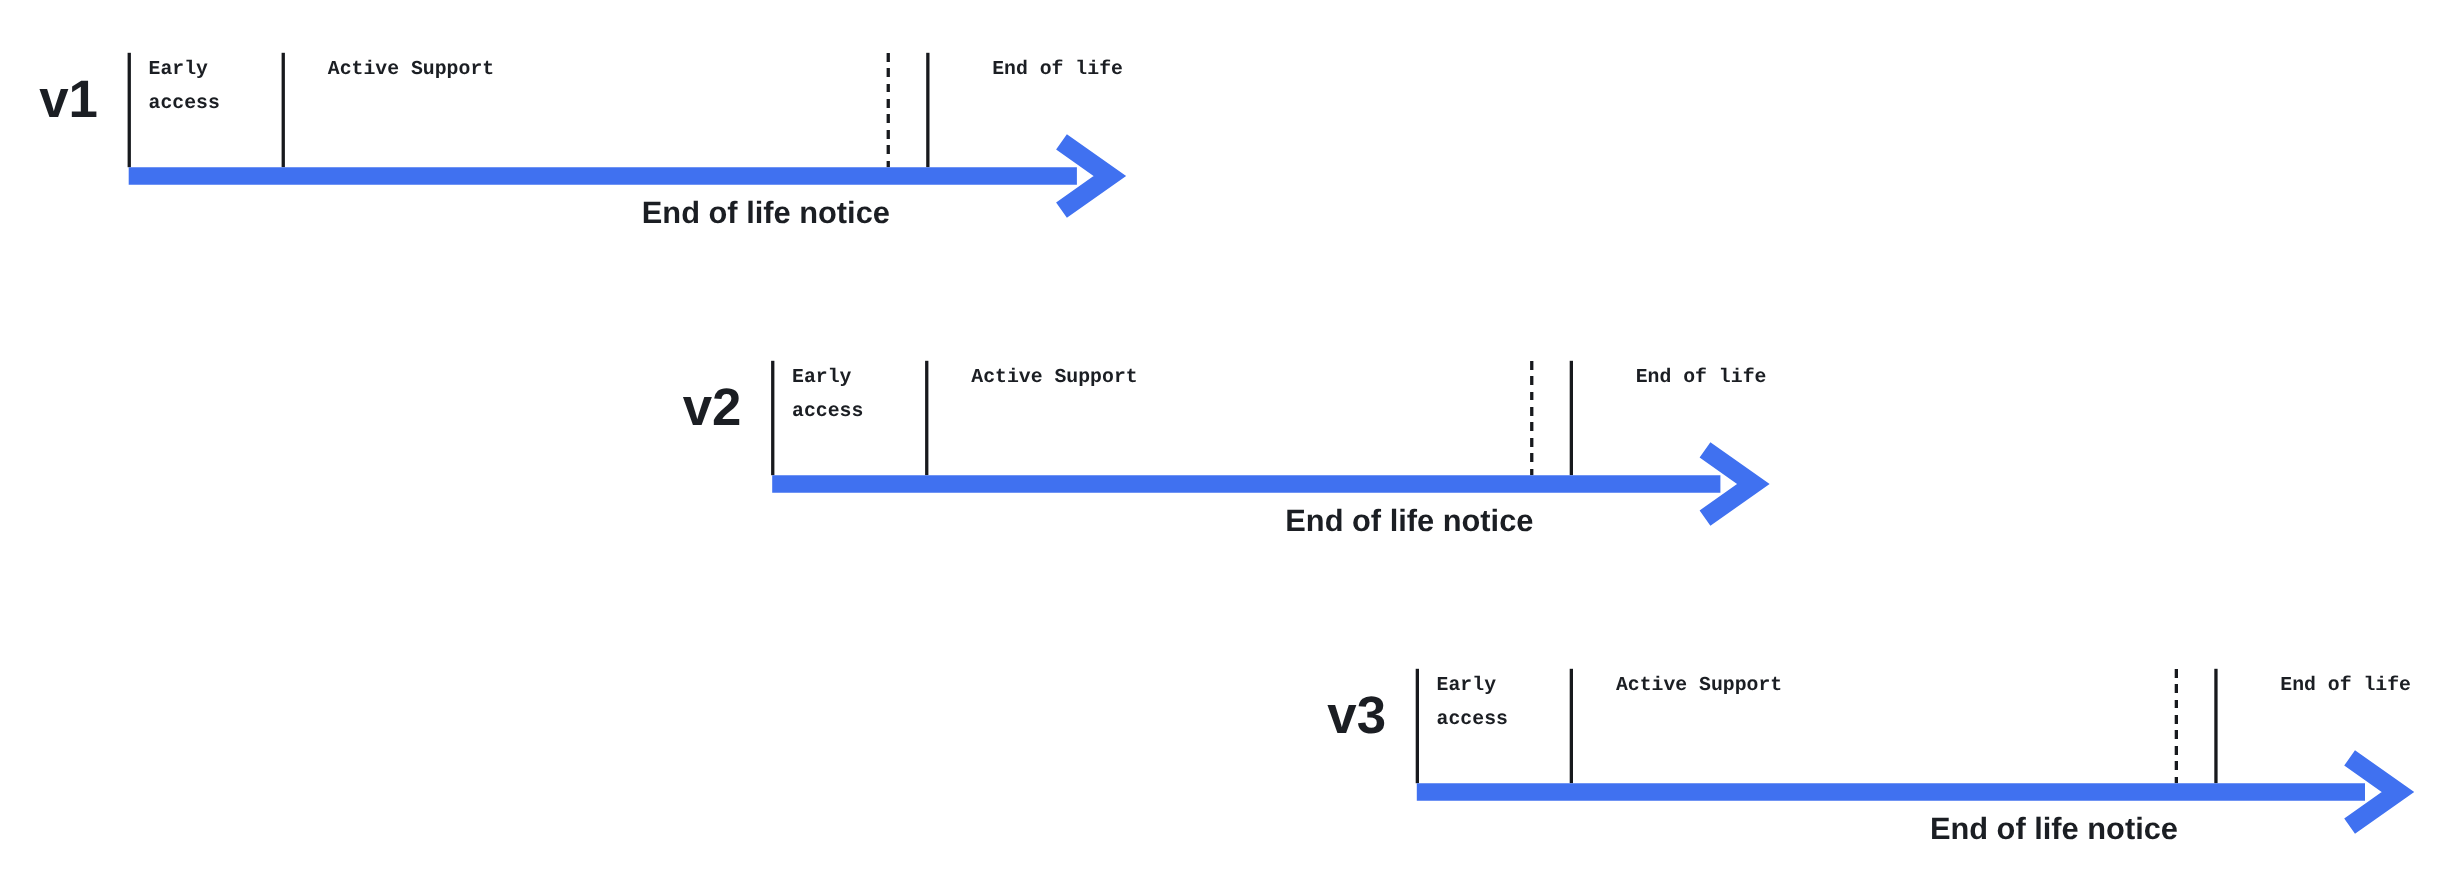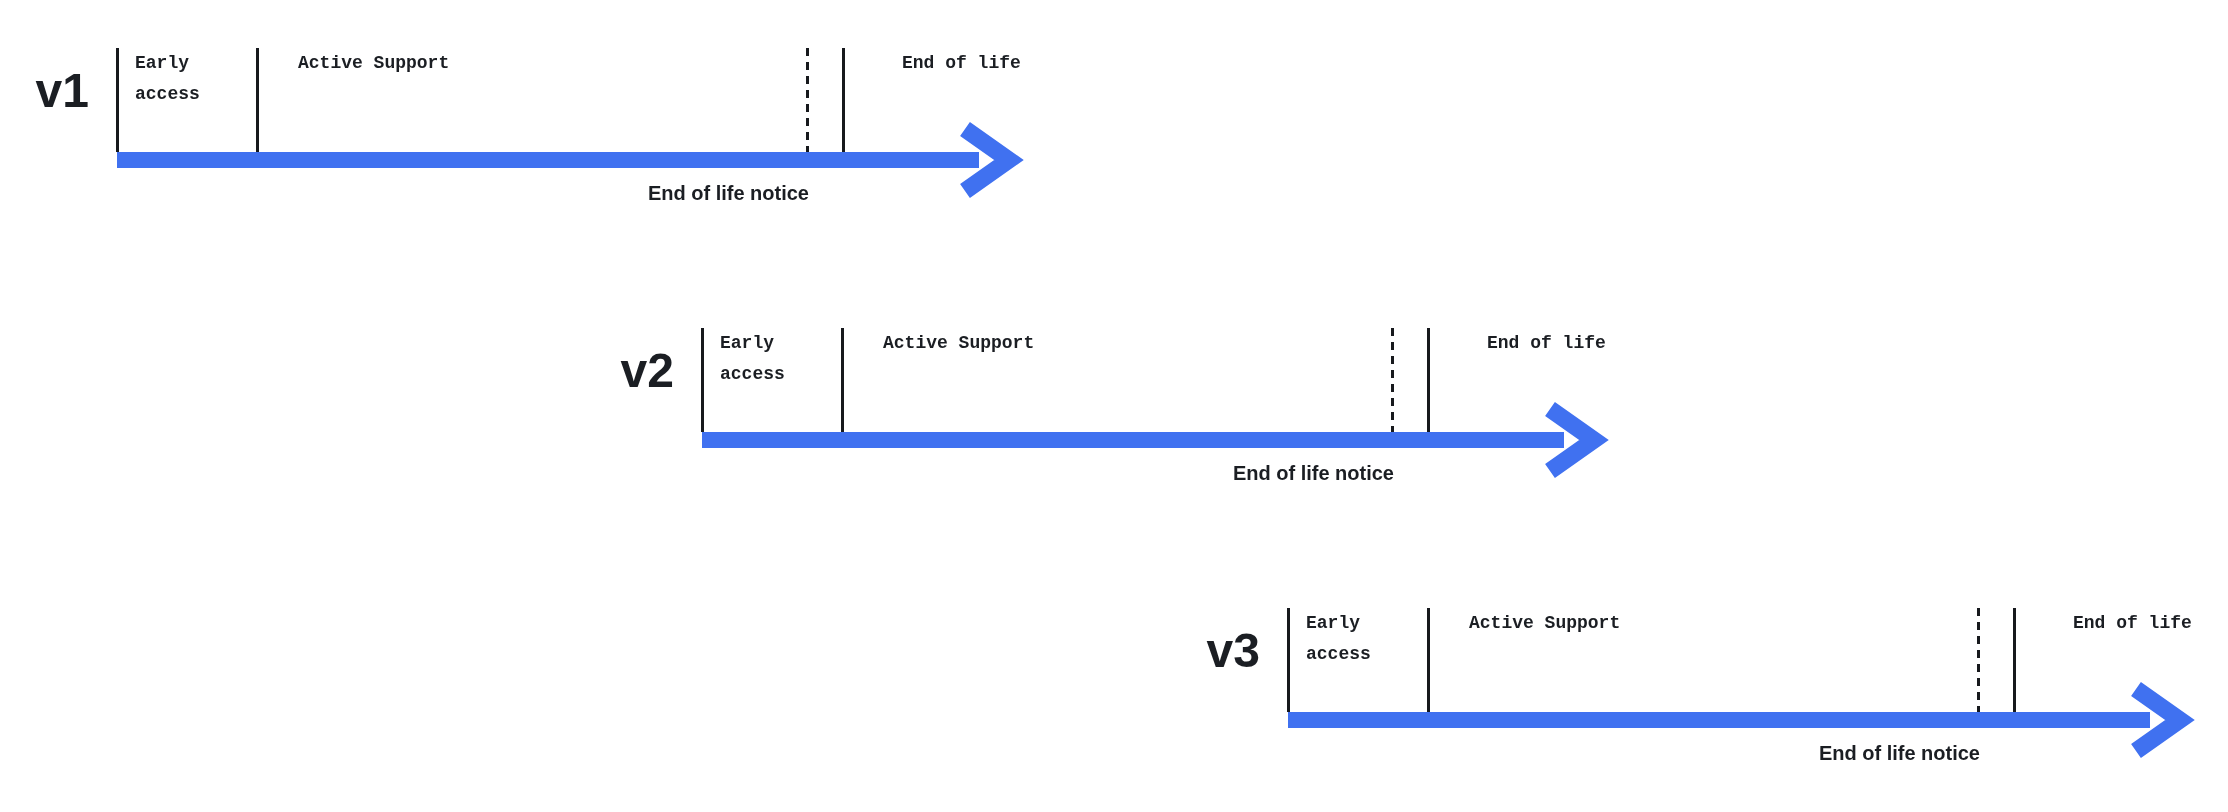--- a/index.html
+++ b/index.html
@@ -73,21 +73,21 @@
   .phase-early  { left: 18px;  width: 112px; }
   .phase-active { left: 157px; white-space: nowrap; margin-left: 24px; }
   .phase-eol    { left: 785px; white-space: nowrap; }
 
   .notice-label {
     position: absolute;
     top: 18px;
     left: 0;
     width: 692px;
     text-align: right;
-    font-size: 20px;
+    font-size: 28px;
     line-height: 31px;
     font-weight: 700;
     color: var(--text);
     white-space: nowrap;
   }
 
   .arrow-svg {
     position: absolute;
     left: 0;
     top: -45px;

